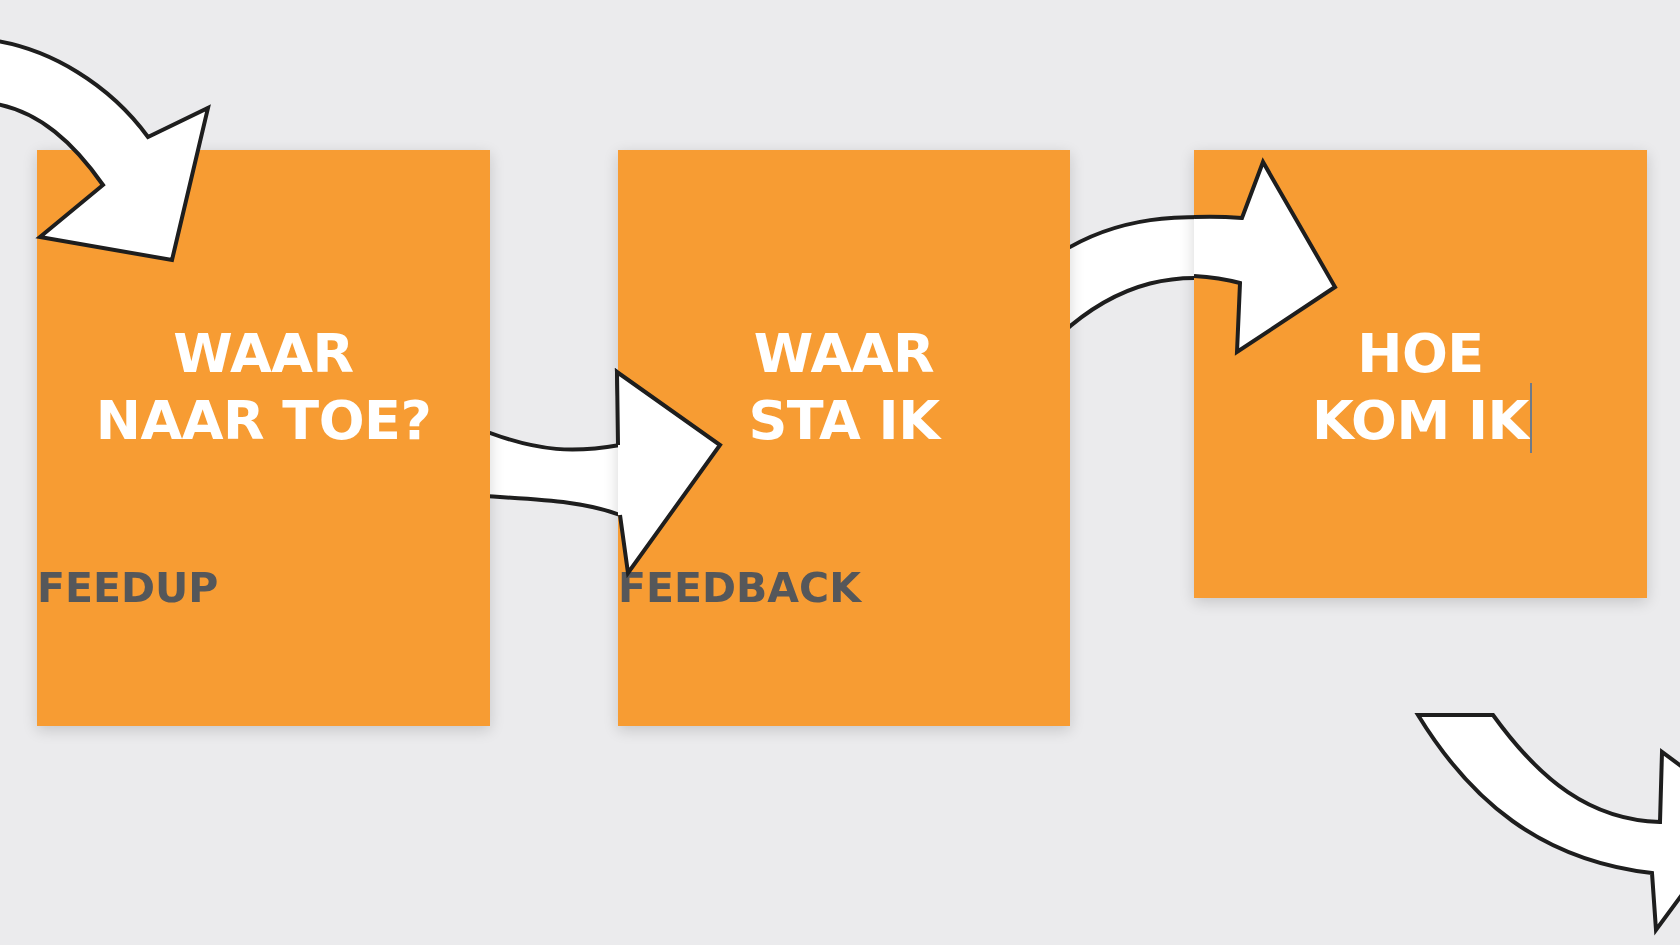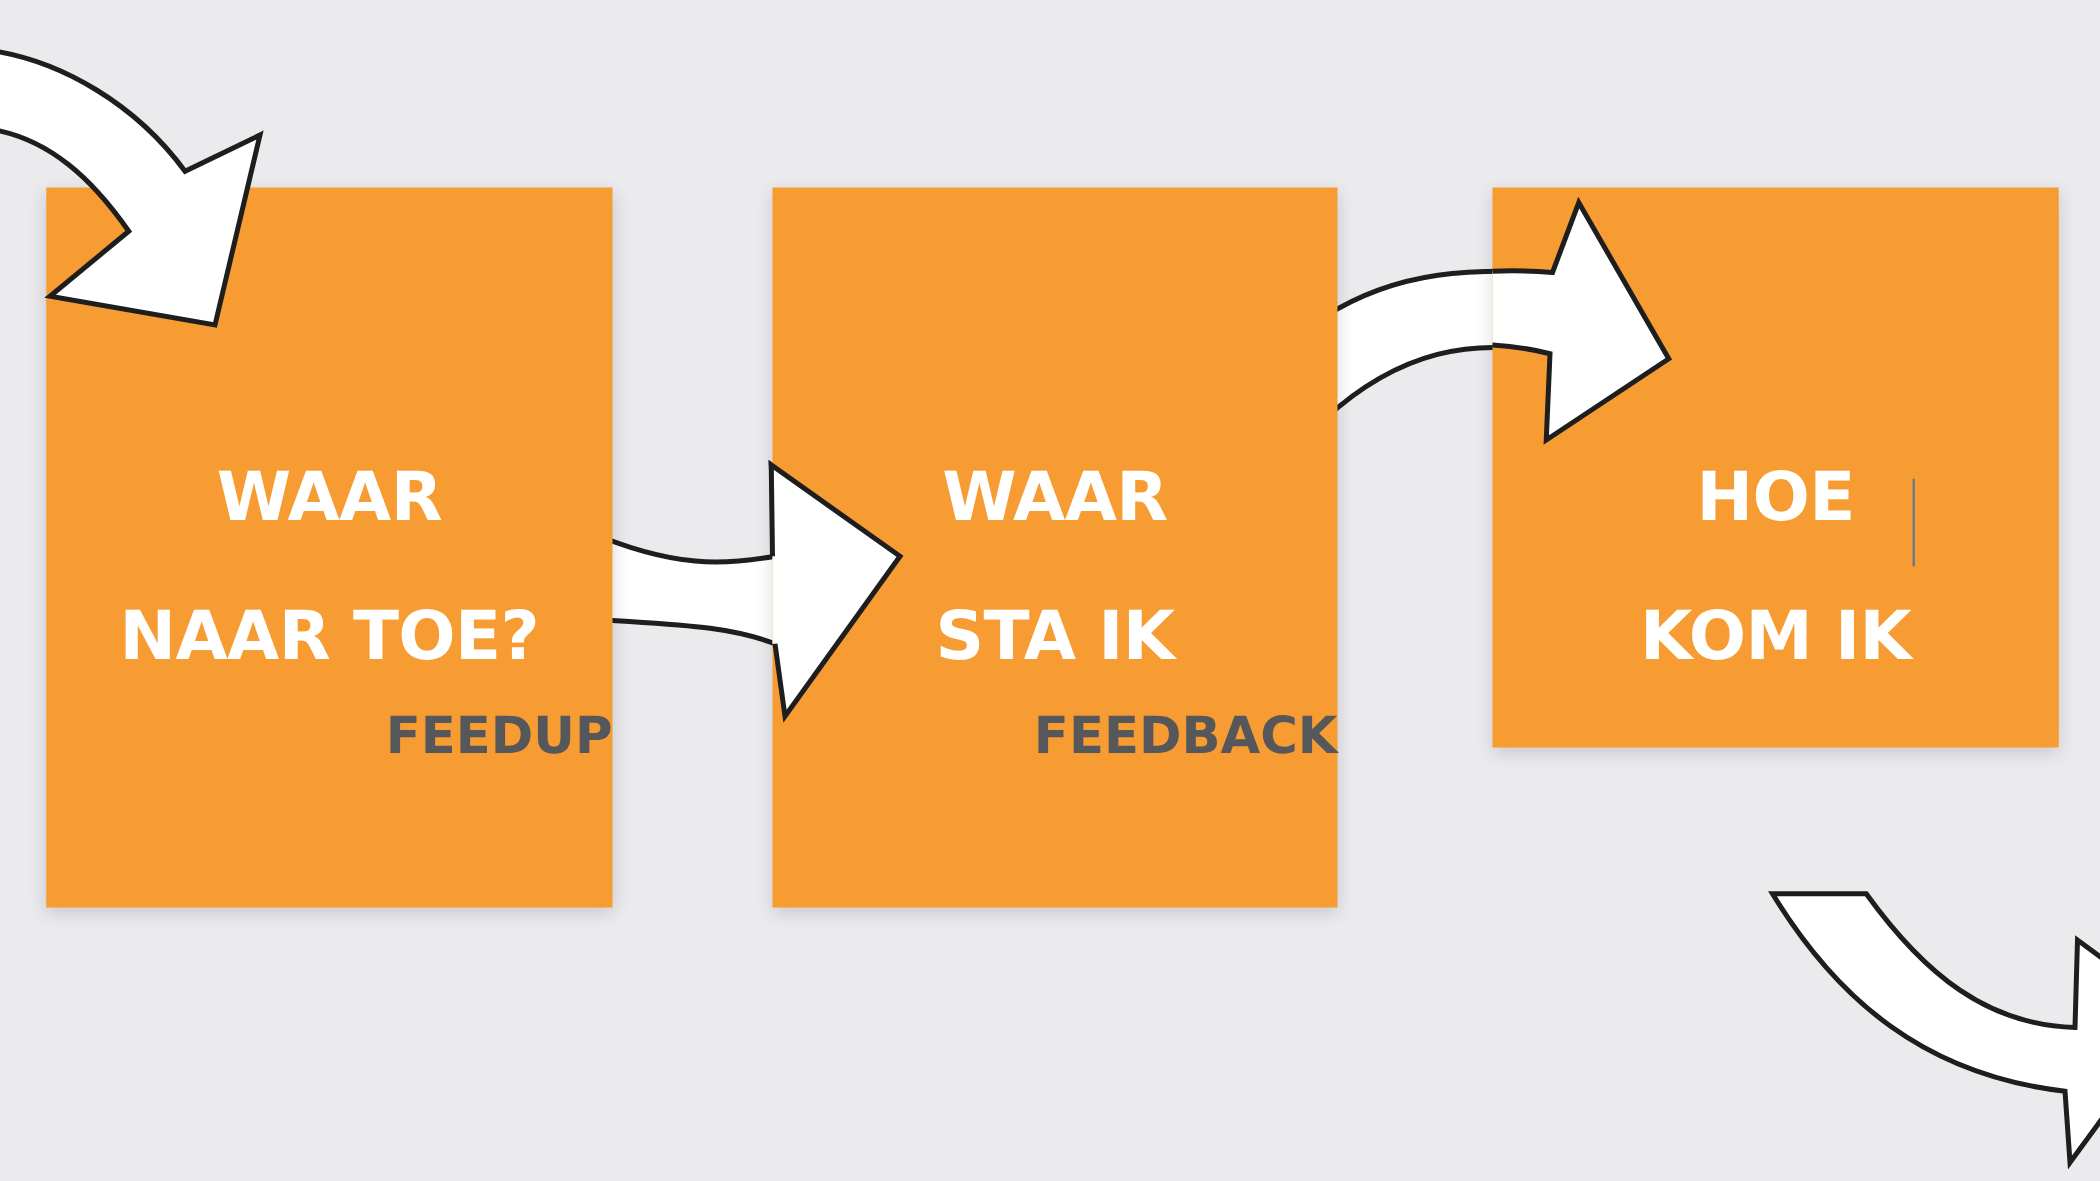--- a/index.html
+++ b/index.html
@@ -25,24 +25,24 @@
   .box.b3 { left: 1194px; height: 448px; }
   .question {
     position: absolute; left: 0; right: 0; top: 170px;
     text-align: center;
     color: #ffffff;
     font-weight: bold;
     font-size: 54px;
     line-height: 67px;
     letter-spacing: -0.5px;
   }
-  .question .line { display: block; white-space: nowrap; margin-top: 44px; }
+  .question .line { display: block; white-space: nowrap; }
   .label {
     position: absolute; left: 0; right: 0; top: 414px;
-    text-align: right;
+    text-align: left;
     color: #55575a;
     font-weight: bold;
     font-size: 41px;
     line-height: 49px;
     white-space: nowrap;
   }
   .cursor {
     position: absolute;
     left: 336px; top: 233px;
     width: 2px; height: 70px;

